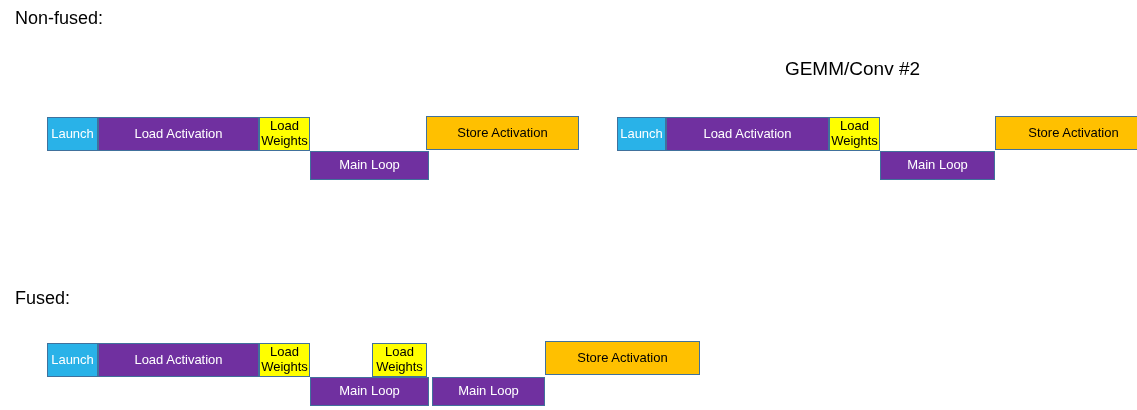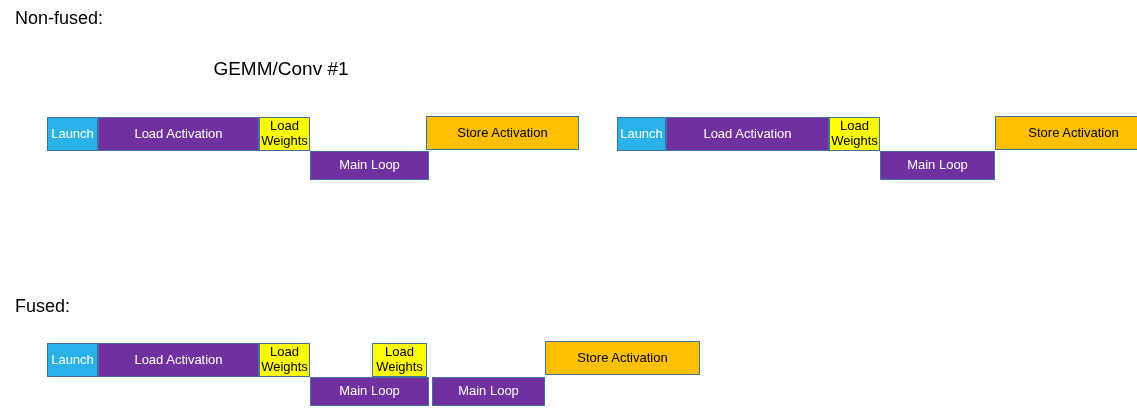--- a/index.html
+++ b/index.html
@@ -16,21 +16,21 @@
     overflow: hidden;
   }
   .section-label {
     position: absolute;
     left: 15px;
     font-size: 18px;
     color: #000000;
     white-space: nowrap;
   }
   #lbl-nonfused { top: 8px; }
-  #lbl-fused   { top: 296px; }
+  #lbl-fused   { top: 288px; }
   .group-heading {
     position: absolute;
     top: 58px;
     font-size: 19px;
     color: #000000;
     text-align: center;
     white-space: nowrap;
   }
   .heading-1 { left: 15px;  width: 532px; }
   .heading-2 { left: 585px; width: 535px; }
@@ -47,22 +47,22 @@
     padding: 0 1px;
     margin-left: 32px;
   }
 </style>
 </head>
 <body>
 
 <div class="canvas">
   <div class="section-label" id="lbl-nonfused">Non-fused:</div>
 
-  <div class="group-heading heading-1">GEMM/Conv #1</div>
 
+  <div class="group-heading heading-2">GEMM/Conv #2</div>
 
   <div class="section-label" id="lbl-fused">Fused:</div>
 <div class="block" style="left: 15px; top: 117px; width: 51px; height: 34px; background: rgb(41, 178, 232); color: rgb(255, 255, 255);">Launch</div>
     <div class="block" style="left: 66px; top: 117px; width: 161px; height: 34px; background: rgb(112, 48, 160); color: rgb(255, 255, 255);">Load Activation</div>
     <div class="block" style="left: 227px; top: 117px; width: 51px; height: 34px; background: rgb(255, 255, 0); color: rgb(0, 0, 0);">Load Weights</div>
     <div class="block" style="left: 278px; top: 151px; width: 119px; height: 29px; background: rgb(112, 48, 160); color: rgb(255, 255, 255);">Main Loop</div>
     <div class="block" style="left: 394px; top: 116px; width: 153px; height: 34px; background: rgb(255, 192, 0); color: rgb(0, 0, 0);">Store Activation</div>
     <div class="block" style="left: 585px; top: 117px; width: 49px; height: 34px; background: rgb(41, 178, 232); color: rgb(255, 255, 255);">Launch</div>
     <div class="block" style="left: 634px; top: 117px; width: 163px; height: 34px; background: rgb(112, 48, 160); color: rgb(255, 255, 255);">Load Activation</div>
     <div class="block" style="left: 797px; top: 117px; width: 51px; height: 34px; background: rgb(255, 255, 0); color: rgb(0, 0, 0);">Load Weights</div>

